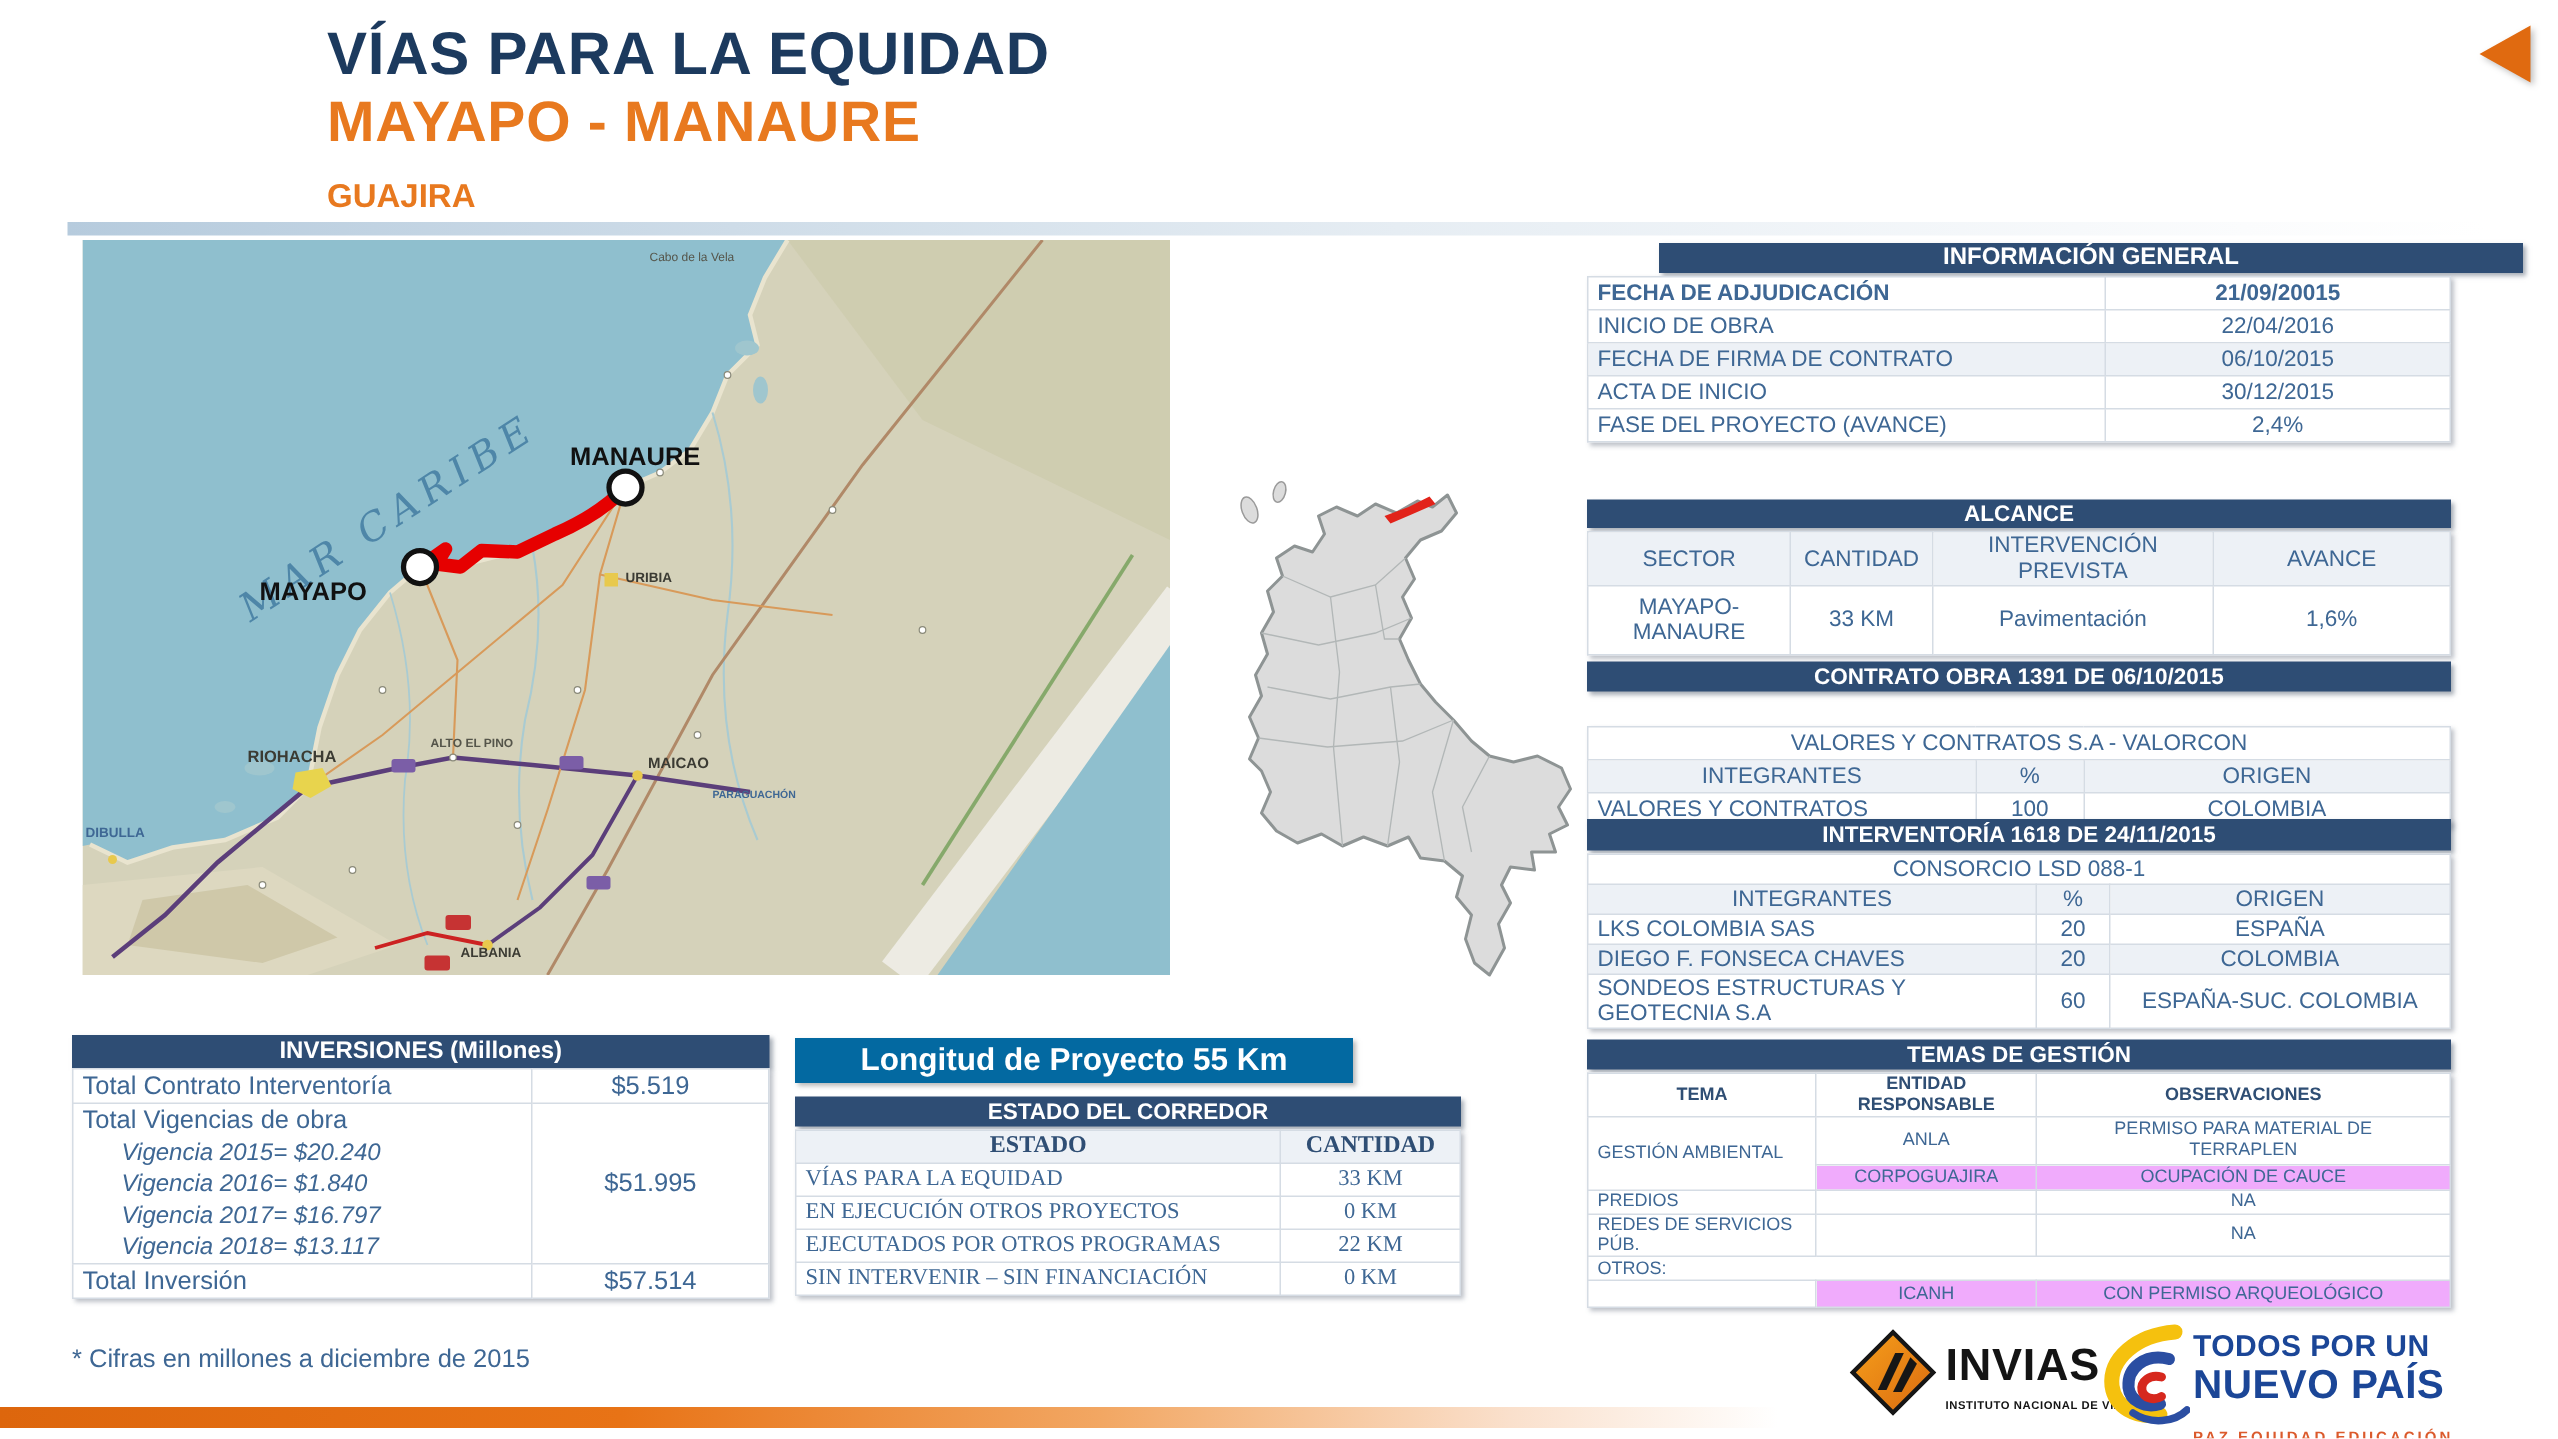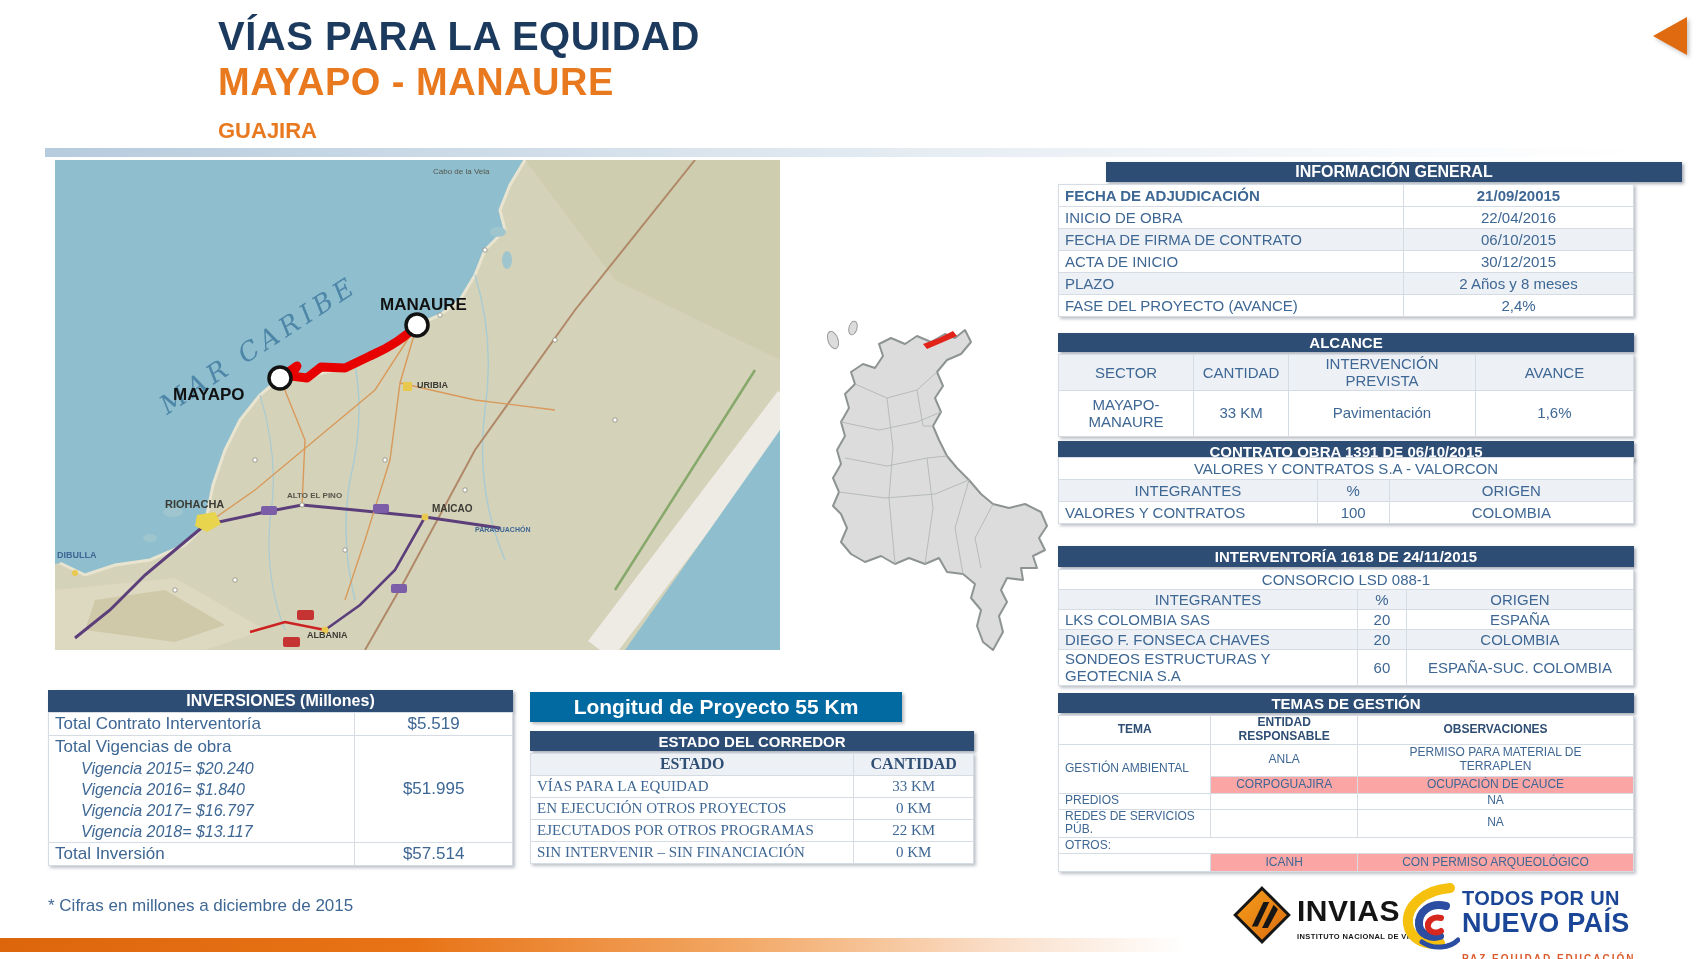--- a/index.html
+++ b/index.html
@@ -17,21 +17,21 @@
   .hbar{background:#2E4D74;color:#fff;font-weight:bold;text-align:center;
         display:flex;align-items:center;justify-content:center;
         box-shadow:2px 2px 3px rgba(110,120,135,.6);}
   
   table.t{border-collapse:collapse;width:100%;background:#fff;table-layout:fixed;
           box-shadow:2px 2px 3px rgba(110,120,135,.45);}
   table.t td{border:1px solid #D5DCE4;color:#3E6794;padding:0 6px;text-align:center;
              overflow:hidden;line-height:1.15;}
   table.t td.l{text-align:left;}
   .shade{background:#EDF1F6;}
-  .shade2{background:#fca5a5;margin-top:30px;}
+  .shade2{background:#f0abfc;margin-top:30px;}
   .b{font-weight:bold;}
   .pre{white-space:pre-line;margin-top:43px;}
   .f15 td{font-size:15px;}
   .f12 td{font-size:12px;}
   .f17 td{font-size:17px;}
   .hdrnavy{color:#2F4E74 !important;font-weight:bold;}
   
   .obar{background:#0369a1;color:#fff;font-weight:bold;font-size:21px;text-align:center;
         display:flex;align-items:center;justify-content:center;box-shadow:2px 2px 3px rgba(120,120,120,.5);}
   .vig{font-style:italic;padding-left:26px;font-size:16px;line-height:21px;}
@@ -187,24 +187,20 @@
         </tr>
     <tr style="height:22px">
       <td class="l shade">FECHA DE FIRMA DE CONTRATO</td>
       <td class="shade">06/10/2015</td>
         </tr>
     <tr style="height:22px">
       <td class="l">ACTA DE INICIO</td>
       <td>30/12/2015</td>
         </tr>
     <tr style="height:22px">
-      <td class="l shade">PLAZO</td>
-      <td class="shade">2 Años y 8 meses</td>
-        </tr>
-    <tr style="height:22px">
       <td class="l">FASE DEL PROYECTO (AVANCE)</td>
       <td>2,4%</td>
         </tr>
   </tbody>
     </table>
 
   <div class="abs hbar" style="left:1058px;top:333px;width:576px;height:19px;font-size:15px;">ALCANCE</div>
   <table class="t f15 abs" style="left:1058px;top:354px;width:576px;">
     <colgroup>
         <col style="width:23.5%">
@@ -223,21 +219,21 @@
       <td class="pre">MAYAPO-
 MANAURE</td>
       <td>33 KM</td>
       <td>Pavimentación</td>
       <td>1,6%</td>
         </tr>
   </tbody>
     </table>
 
   <div class="abs hbar" style="left:1058px;top:441px;width:576px;height:20px;font-size:15px;">CONTRATO OBRA 1391 DE 06/10/2015</div>
-  <table class="t f15 abs" style="left:1058px;top:457px;width:576px;">
+  <table class="t f15 abs" style="left:1058px;top:484px;width:576px;">
     <colgroup>
         <col style="width:45%">
         <col style="width:12.5%">
         <col style="width:42.5%">
       </colgroup>
     <tbody>
         <tr style="height:22px">
       <td colspan="3">VALORES Y CONTRATOS S.A - VALORCON</td>
         </tr>
     <tr style="height:22px">

